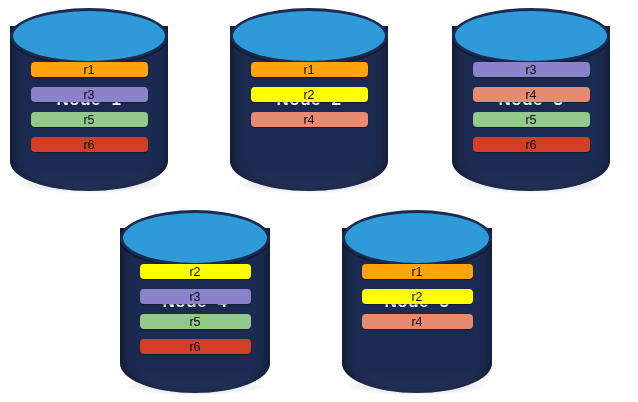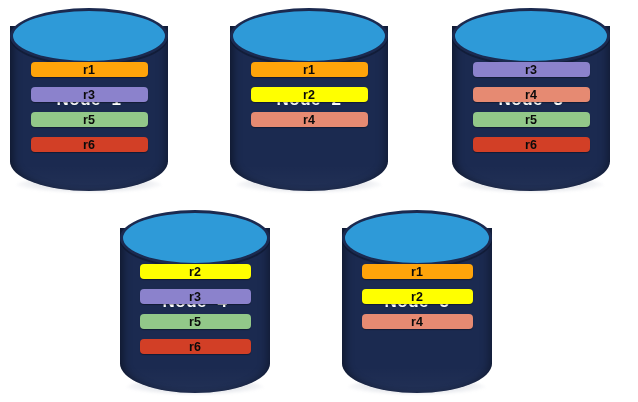--- a/index.html
+++ b/index.html
@@ -99,21 +99,21 @@
     box-shadow: 0 1px 1px rgba(0,0,0,0.35);
   }
   .row:last-child { margin-bottom: 0; }
   .row-label {
     position: absolute;
     left: 0; right: 0;
     top: 50%;
     transform: translateY(-50%);
     text-align: center;
     color: #0b0b0b;
-    font-weight: bold;
+    font-weight: normal;
     font-size: 12.5px;
     line-height: 1;
   }
 </style>
 </head>
 <body>
 
 <div id="diagram">
     <div class="node" style="left: 10px; top: 8px; width: 158px; height: 183px;">
       <div class="cyl-shadow"></div>

